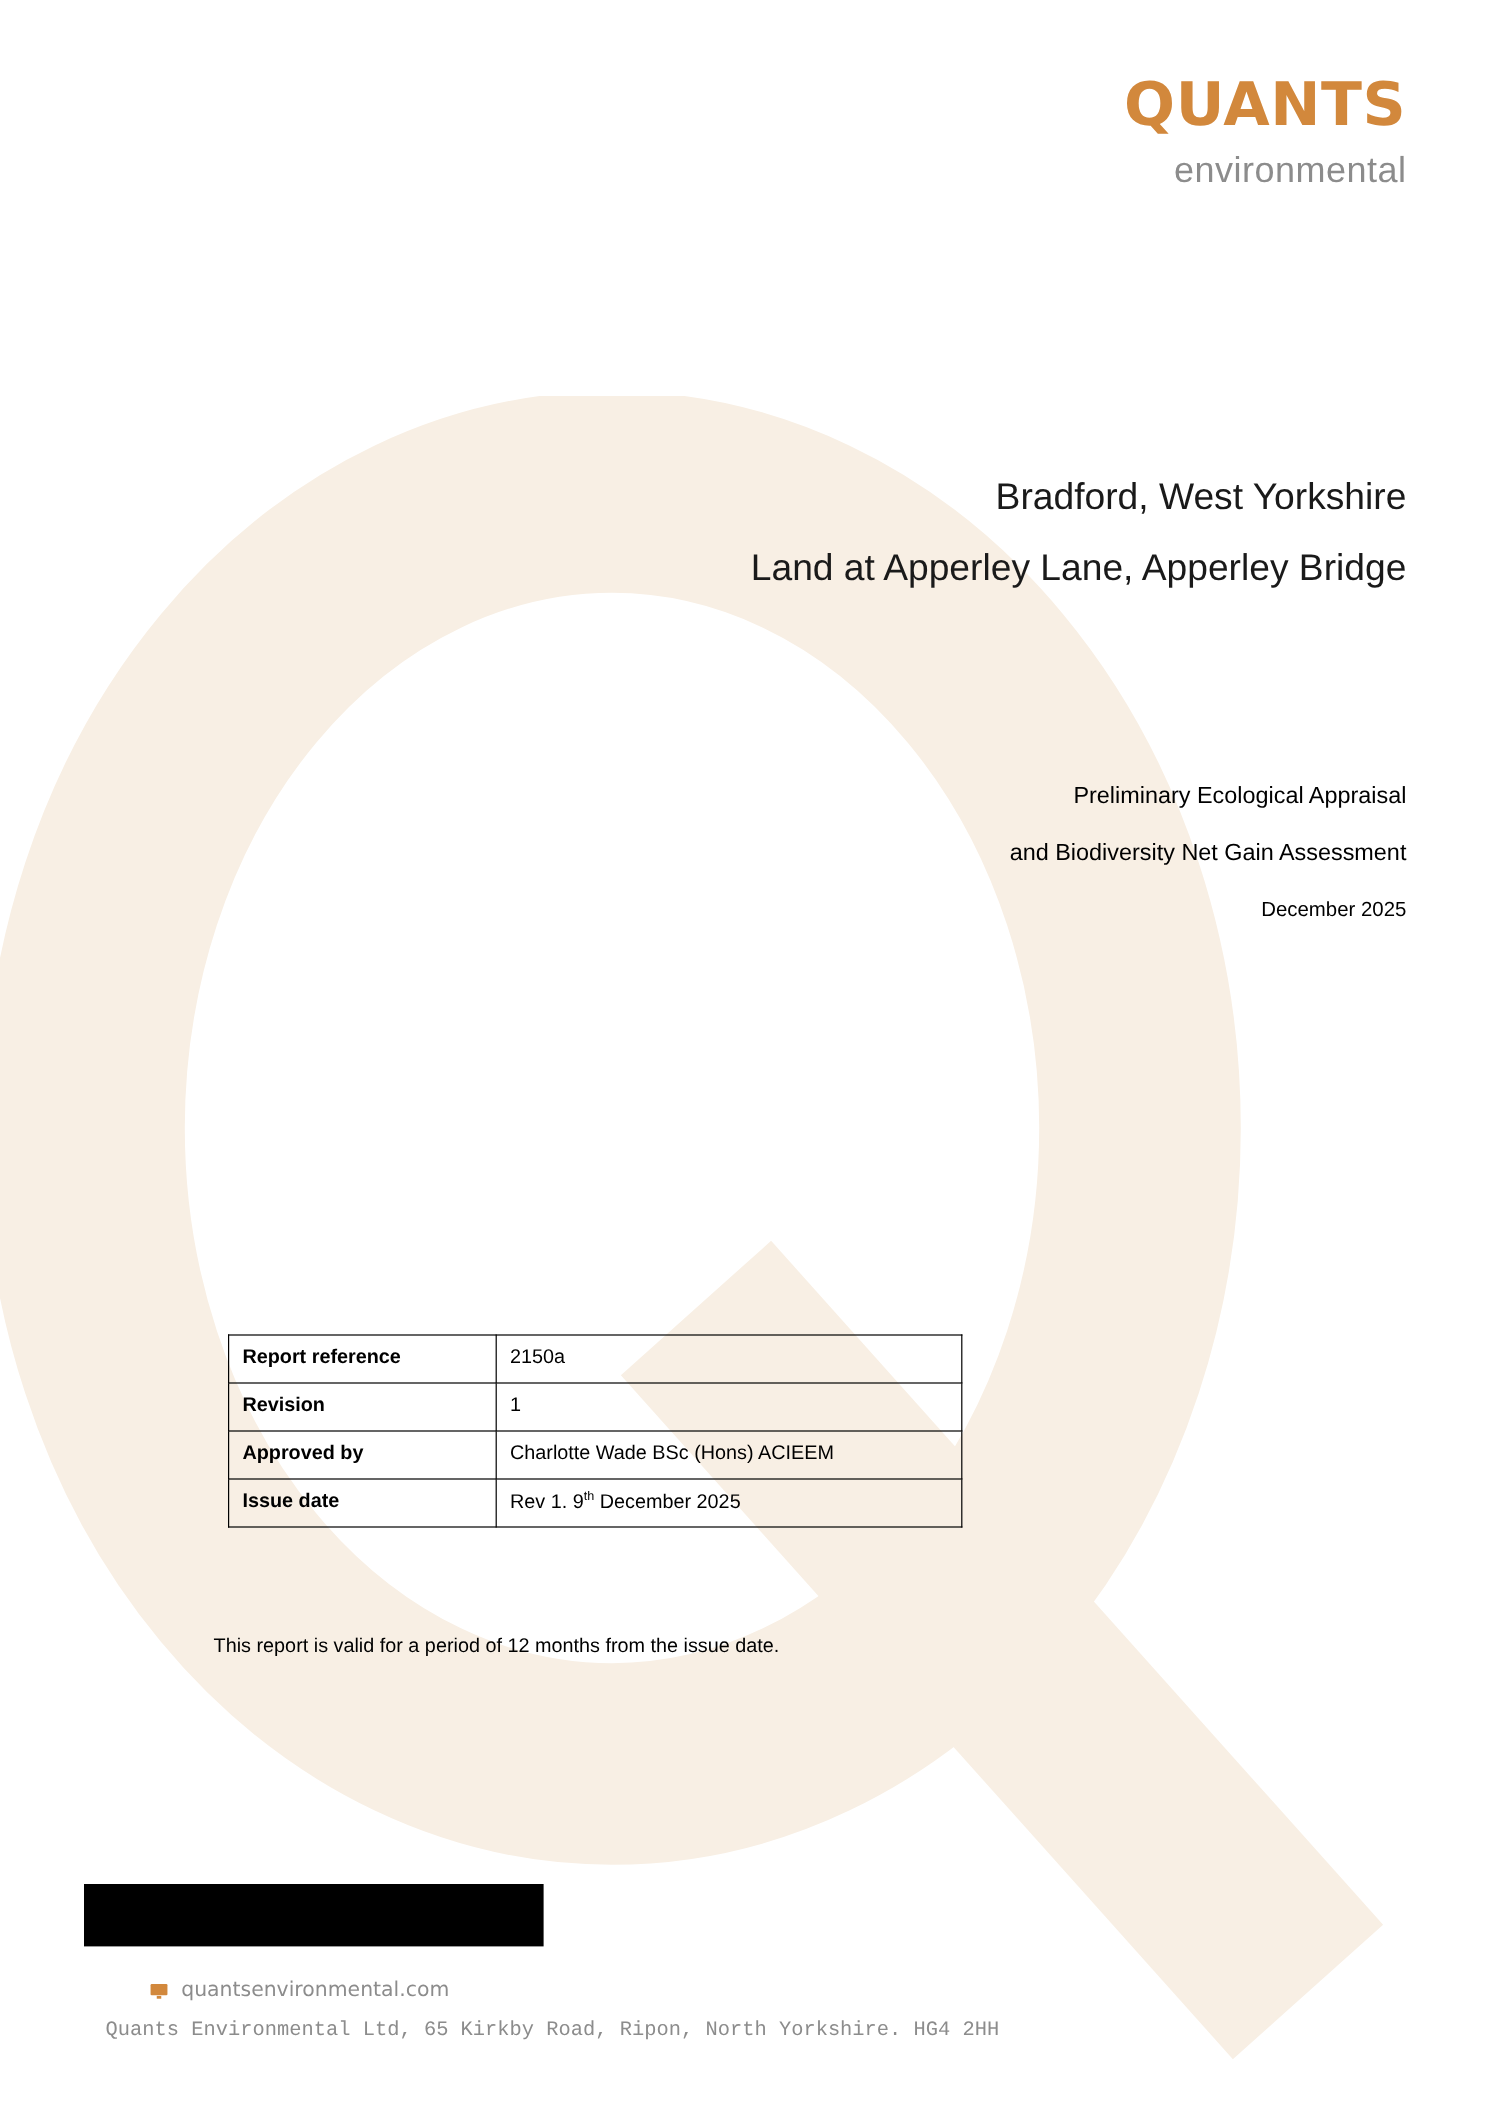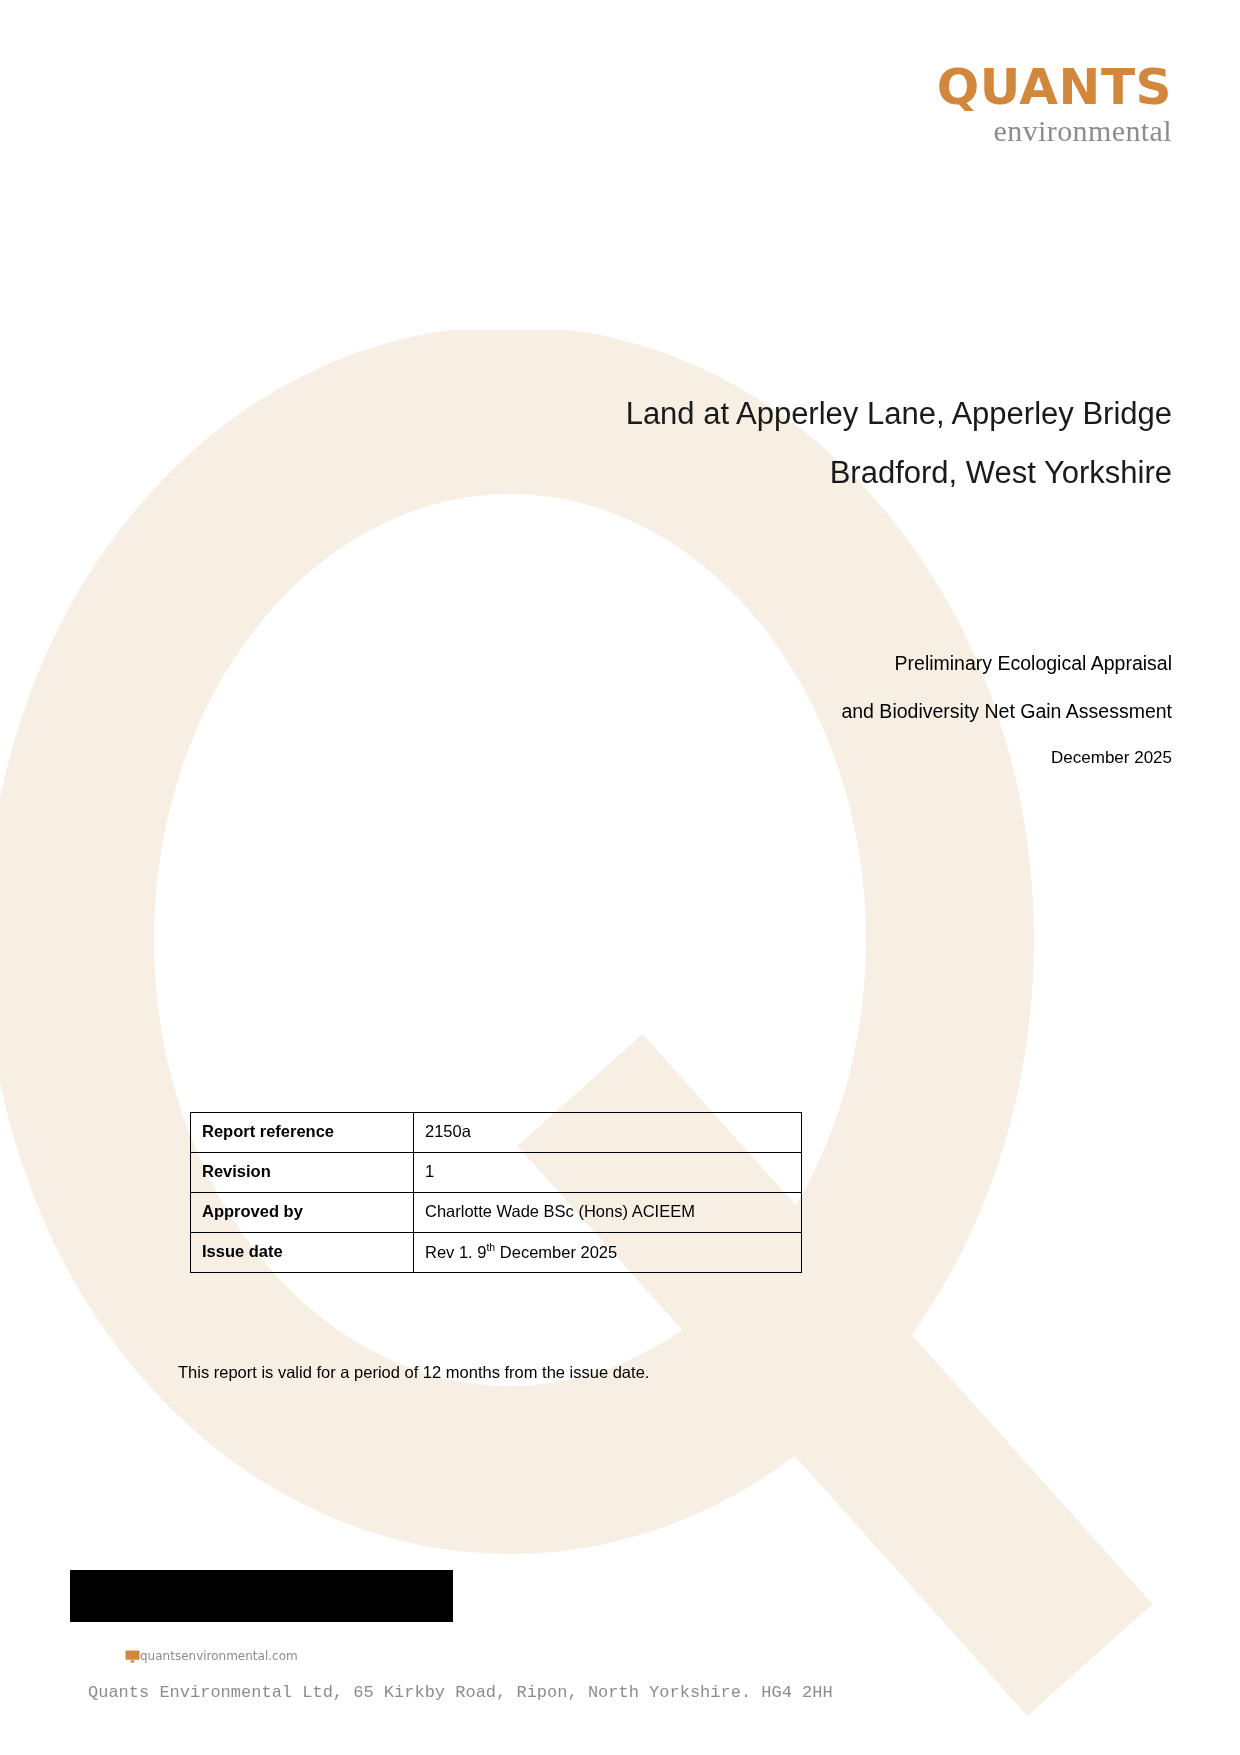--- a/index.html
+++ b/index.html
@@ -38,26 +38,26 @@
   }
   .logo-quants {
     font-family: "DejaVu Sans", sans-serif;
     font-size: 50px;
     font-weight: bold;
     letter-spacing: 0.5px;
     color: #d2883c;
     line-height: 1.0;
   }
   .logo-env {
-    font-family: Liberation Serif, serif;
+    font-family: Liberation Sans, sans-serif;
     font-size: 30px;
     letter-spacing: 0.4px;
     color: #8c8c8c;
     line-height: 1.15;
-    margin-top: 2px;
+    margin-top: 14px;
   }
 
   
   .title-block {
     position: absolute;
     right: 68px;
     top: 385px;
     width: 880px;
     text-align: right;
     z-index: 2;
@@ -132,25 +132,26 @@
     width: 383px;
     height: 52px;
     background: #000000;
     z-index: 3;
   }
   .footer-web {
     position: absolute;
     left: 93px;
     top: 1648px;
     font-family: "DejaVu Sans", sans-serif;
-    font-size: 12px;
+    font-size: 17px;
     color: #8c8c8c;
     z-index: 3;
     display: flex;
     align-items: center;
+    gap: 11px;
     padding-left: 32px;
   }
   .footer-icon {
     display: inline-block;
     width: 15px;
     height: 15px;
     position: relative;
     top: 1px;
   }
   .footer-addr {
@@ -174,22 +175,22 @@
     </g>
   </svg>
 </div>
 
 <div class="logo">
   <div class="logo-quants">QUANTS</div>
   <div class="logo-env">environmental</div>
 </div>
 
 <div class="title-block">
+  <div class="title-line">Bradford, West Yorkshire</div>
   <div class="title-line">Land at Apperley Lane, Apperley Bridge</div>
-  <div class="title-line">Bradford, West Yorkshire</div>
 </div>
 
 <div class="subtitle-block">
   <div class="subtitle-line">Preliminary Ecological Appraisal</div>
   <div class="subtitle-line">and Biodiversity Net Gain Assessment</div>
   <div class="date-line">December 2025</div>
 </div>
 
 <table class="meta-table">
   <tbody>

